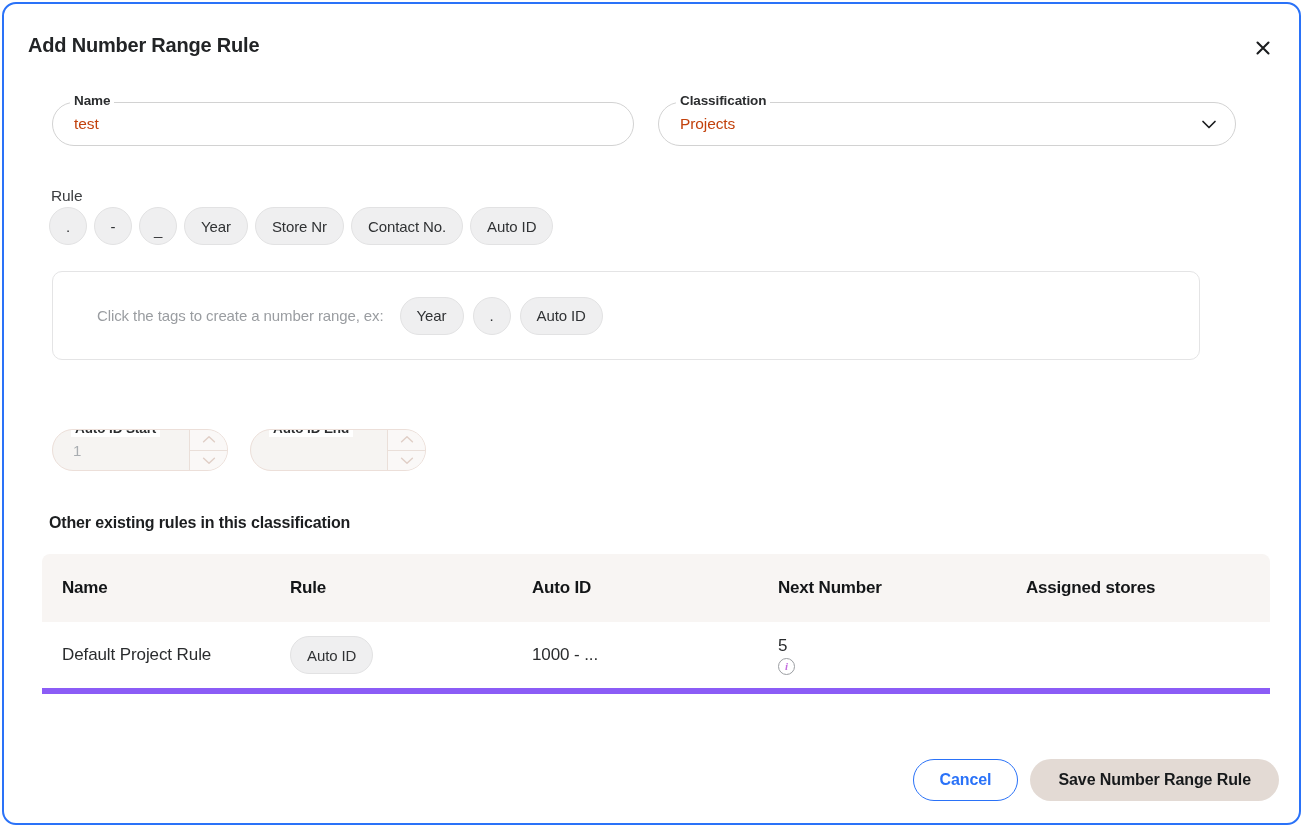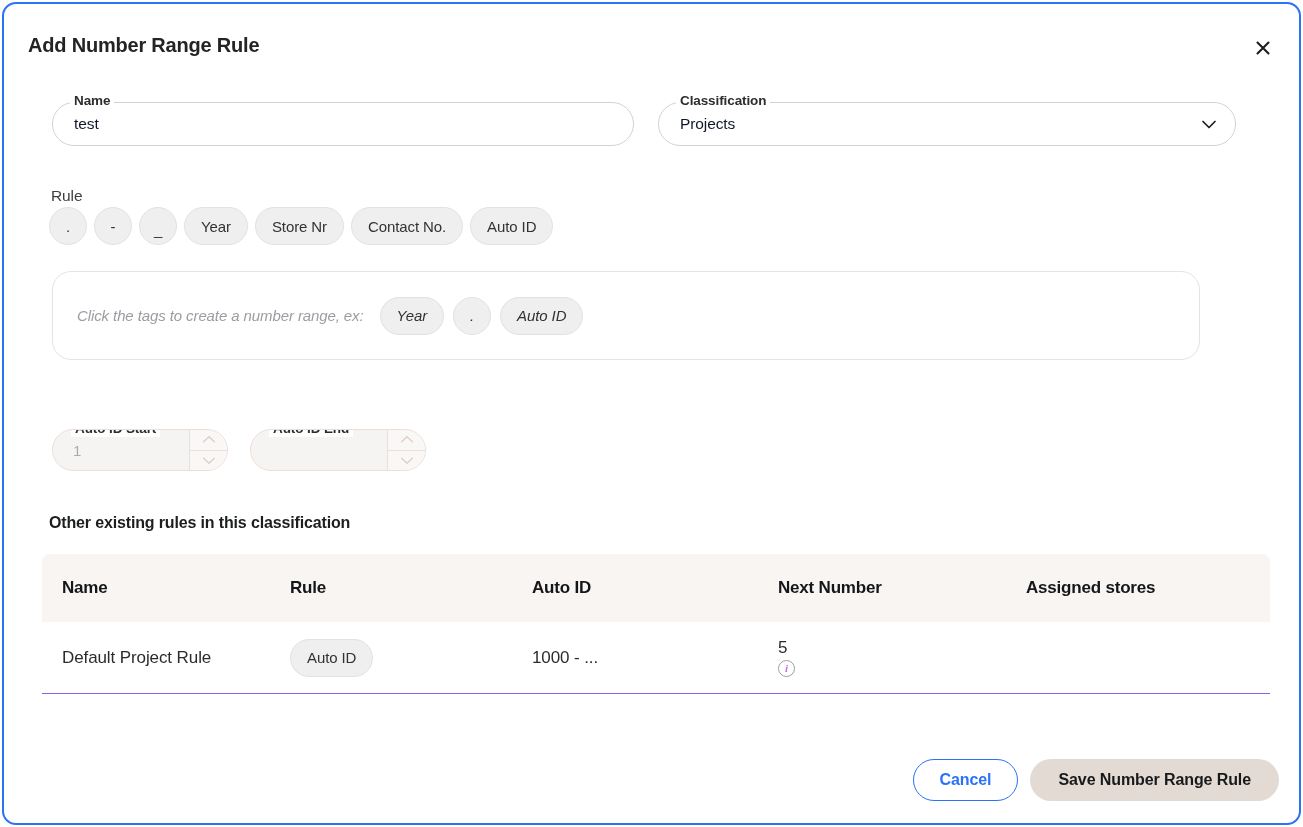--- a/index.html
+++ b/index.html
@@ -81,21 +81,21 @@
     white-space: nowrap;
   }
   .field .value {
     position: absolute;
     left: 22px;
     top: 0;
     height: 100%;
     display: flex;
     align-items: center;
     font-size: 15.5px;
-    color: #0f172a;
+    color: #c2410c;
     letter-spacing: -0.1px;
   }
   .field .chevron {
     position: absolute;
     right: 16px;
     top: 50%;
     transform: translateY(-50%);
     width: 22px;
     height: 22px;
     display: flex;
@@ -144,26 +144,25 @@
   .tag.symbol.underscore { align-items: flex-end; padding-bottom: 6px; }
 
   
   .dropzone {
     position: absolute;
     left: 48px;
     top: 267px;
     width: 1148px;
     height: 89px;
     border: 1px solid #e4e4e5;
-    border-radius: 19px;
-    display: flex;
-    align-items: center;
-    padding-left: 24px;
+    border-radius: 10px;
+    display: flex;
+    align-items: center;
+    padding-left: 44px;
     gap: 12px;
-    font-style: italic;
   }
   .dropzone .hint {
     font-size: 15px;
     color: #9a9da1;
     letter-spacing: -0.1px;
     margin-right: 4px;
   }
   .dropzone .tag { cursor: default; }
 
   
@@ -248,21 +247,21 @@
   .rules-table .thead .th {
     font-size: 17px;
     font-weight: 700;
     color: #141618;
     letter-spacing: -0.2px;
   }
   .rules-table .trow {
     display: flex;
     align-items: center;
     height: 72px;
-    border-bottom: 1px solid #8b5cf6;
+    border-bottom: 6px solid #8b5cf6;
     background: #ffffff;
   }
   .rules-table .td {
     font-size: 17px;
     color: #2a2c2e;
     letter-spacing: -0.1px;
   }
   .col-name  { width: 248px; padding-left: 20px; }
   .col-rule  { width: 242px; }
   .col-auto  { width: 246px; }

